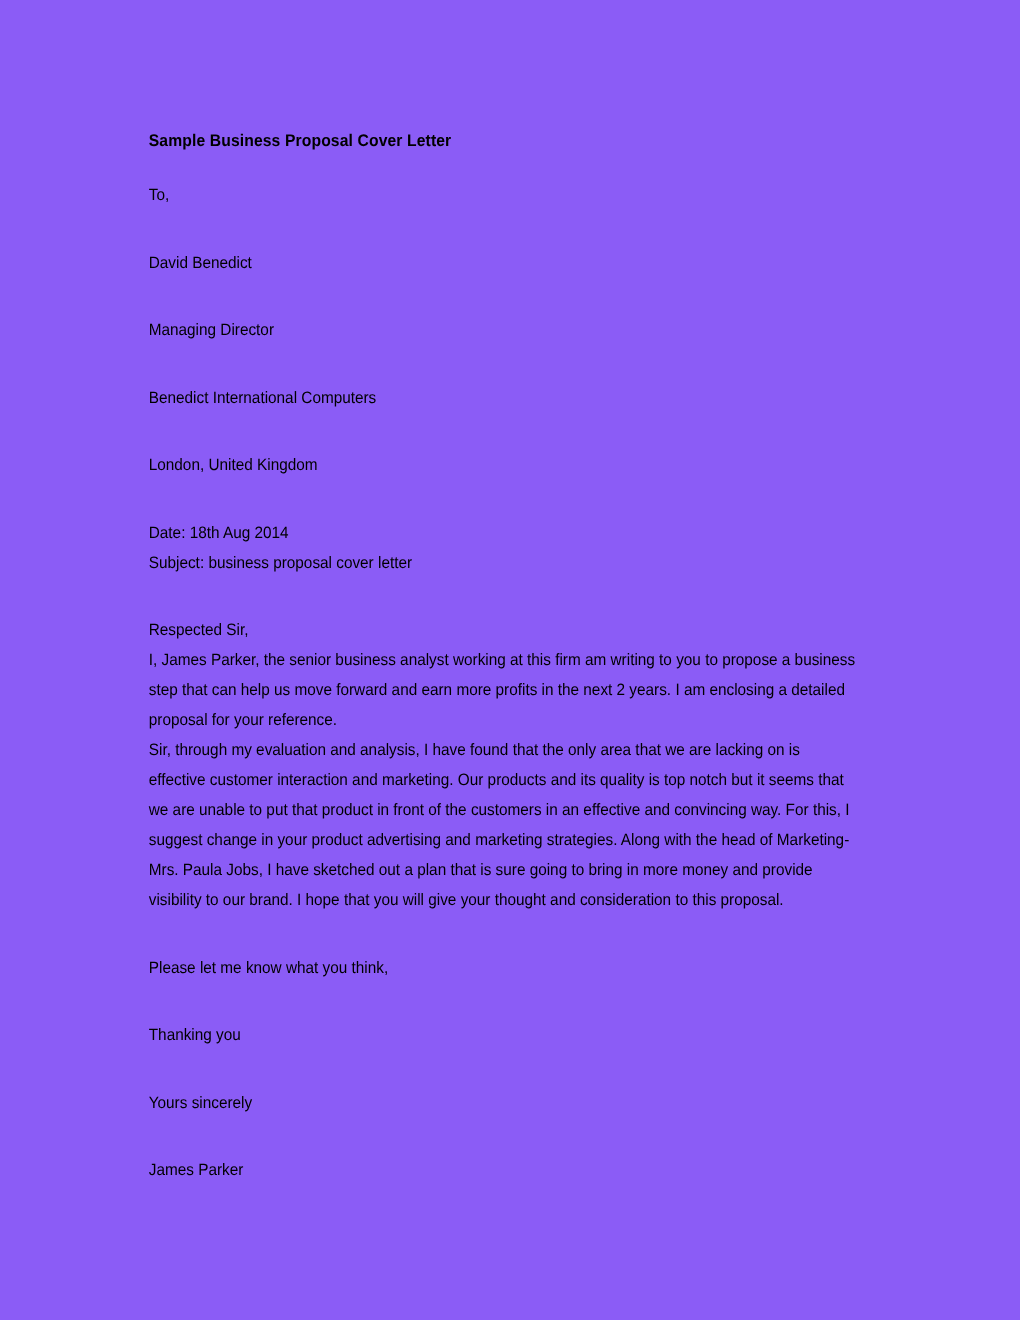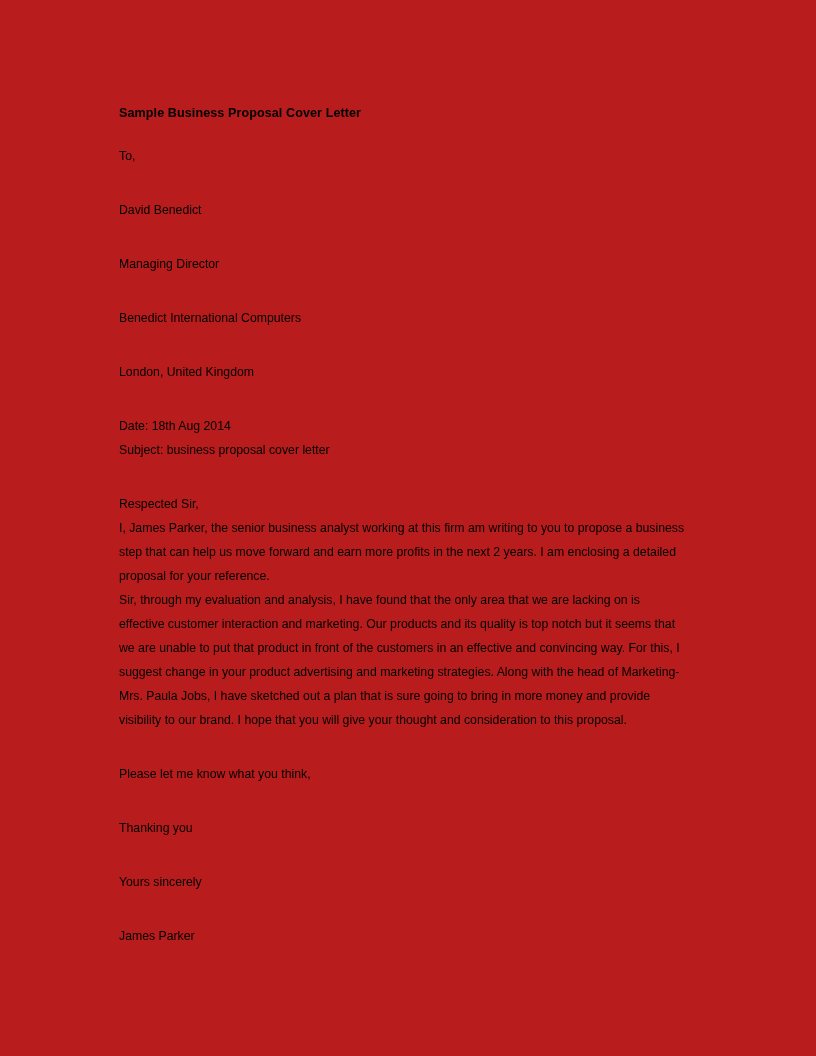--- a/index.html
+++ b/index.html
@@ -14,21 +14,21 @@
     height: 1056px;
     position: relative;
     overflow: hidden;
     font-family: "Liberation Sans Narrow", "Liberation Sans", "DejaVu Sans Condensed", sans-serif;
     -webkit-font-smoothing: none;
   }
 
   .page {
     width: 816px;
     height: 1056px;
-    background: #b91c1c;
+    background: #8b5cf6;
     position: relative;
     box-sizing: border-box;
   }
 
   .letter-body {
     position: absolute;
     left: 119px;
     top: 104px;
     width: 568px;
   }

